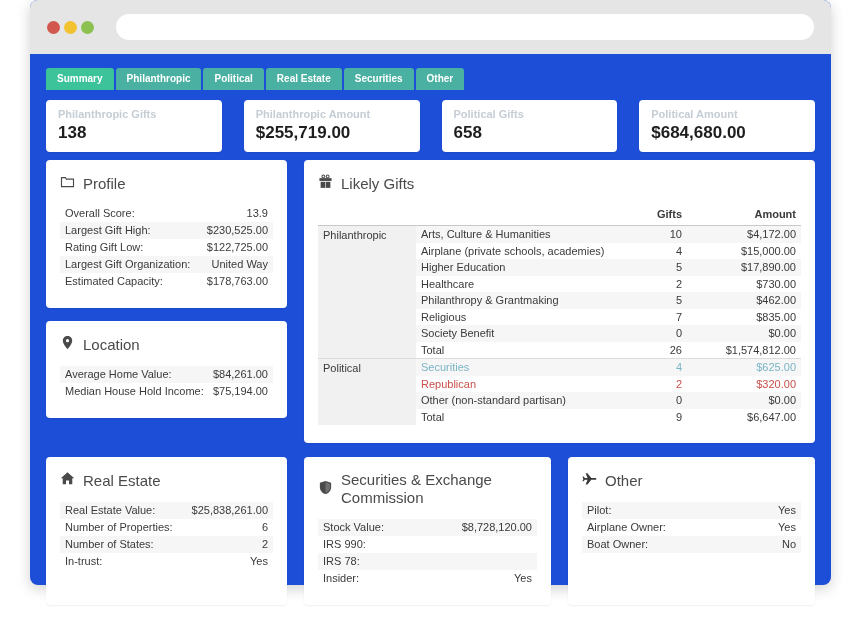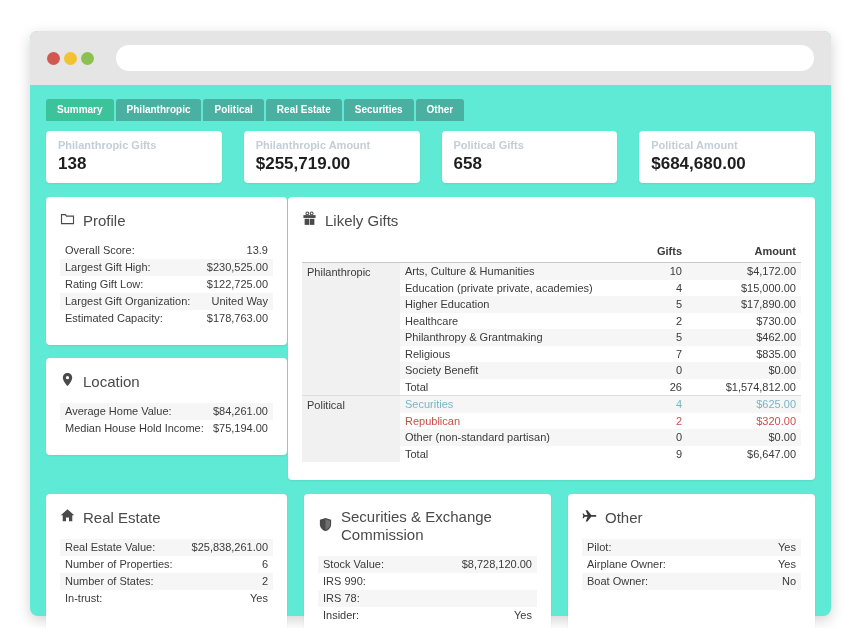--- a/index.html
+++ b/index.html
@@ -2,22 +2,22 @@
 <html><head>
 <meta charset="utf-8">
 <style>
   html,body{margin:0;padding:0;}
   body{
     width:860px;height:628px;background:#ffffff;position:relative;overflow:hidden;
     font-family:"Liberation Sans", sans-serif;
     -webkit-font-smoothing:antialiased;
   }
   .browser-window{
-    position:absolute;left:30px;top:31px;width:801px;height:585px;
-    border-radius:8px;background:#5eead4;box-shadow:0 4px 14px rgba(0,0,0,.18);
+    position:absolute;left:30px;top:0;width:801px;height:585px;
+    border-radius:8px;background:#1d4ed8;box-shadow:0 4px 14px rgba(0,0,0,.18);
   }
   
   .chrome{
     height:54px;background:#e5e5e5;border-radius:8px 8px 0 0;
     display:flex;align-items:center;padding:0 17px;
   }
   .dots{display:flex;gap:4px;align-items:center;}
   .dot{width:13px;height:13px;border-radius:50%;}
   .dot-red{background:#d2574f;}
   .dot-yellow{background:#f2c230;}
@@ -36,21 +36,21 @@
   .tab.active{background:#3cc39a;}
   
   .stat-row{display:flex;gap:22px;margin-top:10px;}
   .stat-card{
     flex:1;background:#fff;border-radius:4px;padding:8px 12px 9px;
     box-shadow:0 1px 2px rgba(0,0,0,.07);
   }
   .stat-label{font-size:11px;font-weight:bold;color:#c5cdd5;line-height:13px;}
   .stat-value{font-size:17px;font-weight:bold;color:#1e1e1e;margin-top:2px;line-height:20px;}
   
-  .main-grid{display:grid;grid-template-columns:241px 1fr;gap:1px;margin-top:14px;align-items:start;}
+  .main-grid{display:grid;grid-template-columns:241px 1fr;gap:17px;margin-top:8px;align-items:start;}
   .left-col{display:flex;flex-direction:column;gap:13px;}
   .bottom-grid{display:grid;grid-template-columns:241px 1fr 1fr;gap:17px;margin-top:14px;}
   .panel{
     background:#fff;border-radius:4px;box-shadow:0 1px 2px rgba(0,0,0,.07);
     padding:14px 14px 18px;box-sizing:border-box;
   }
   .panel-title{display:flex;align-items:center;gap:8px;font-size:15px;color:#4a4a4a;line-height:18px;}
   .panel-title svg{flex:0 0 auto;}
   
   .kv-table{margin-top:12px;}
@@ -205,21 +205,21 @@
             </tr>
           </thead>
           <tbody>
             <tr class="stripe">
               <td class="cat" rowspan="8">Philanthropic</td>
               <td>Arts, Culture &amp; Humanities</td>
               <td class="num">10</td>
               <td class="amt">$4,172.00</td>
             </tr>
             <tr>
-              <td>Education (private private, academies)</td>
+              <td>Airplane (private schools, academies)</td>
               <td class="num">4</td>
               <td class="amt">$15,000.00</td>
             </tr>
             <tr class="stripe">
               <td>Higher Education</td>
               <td class="num">5</td>
               <td class="amt">$17,890.00</td>
             </tr>
             <tr>
               <td>Healthcare</td>

